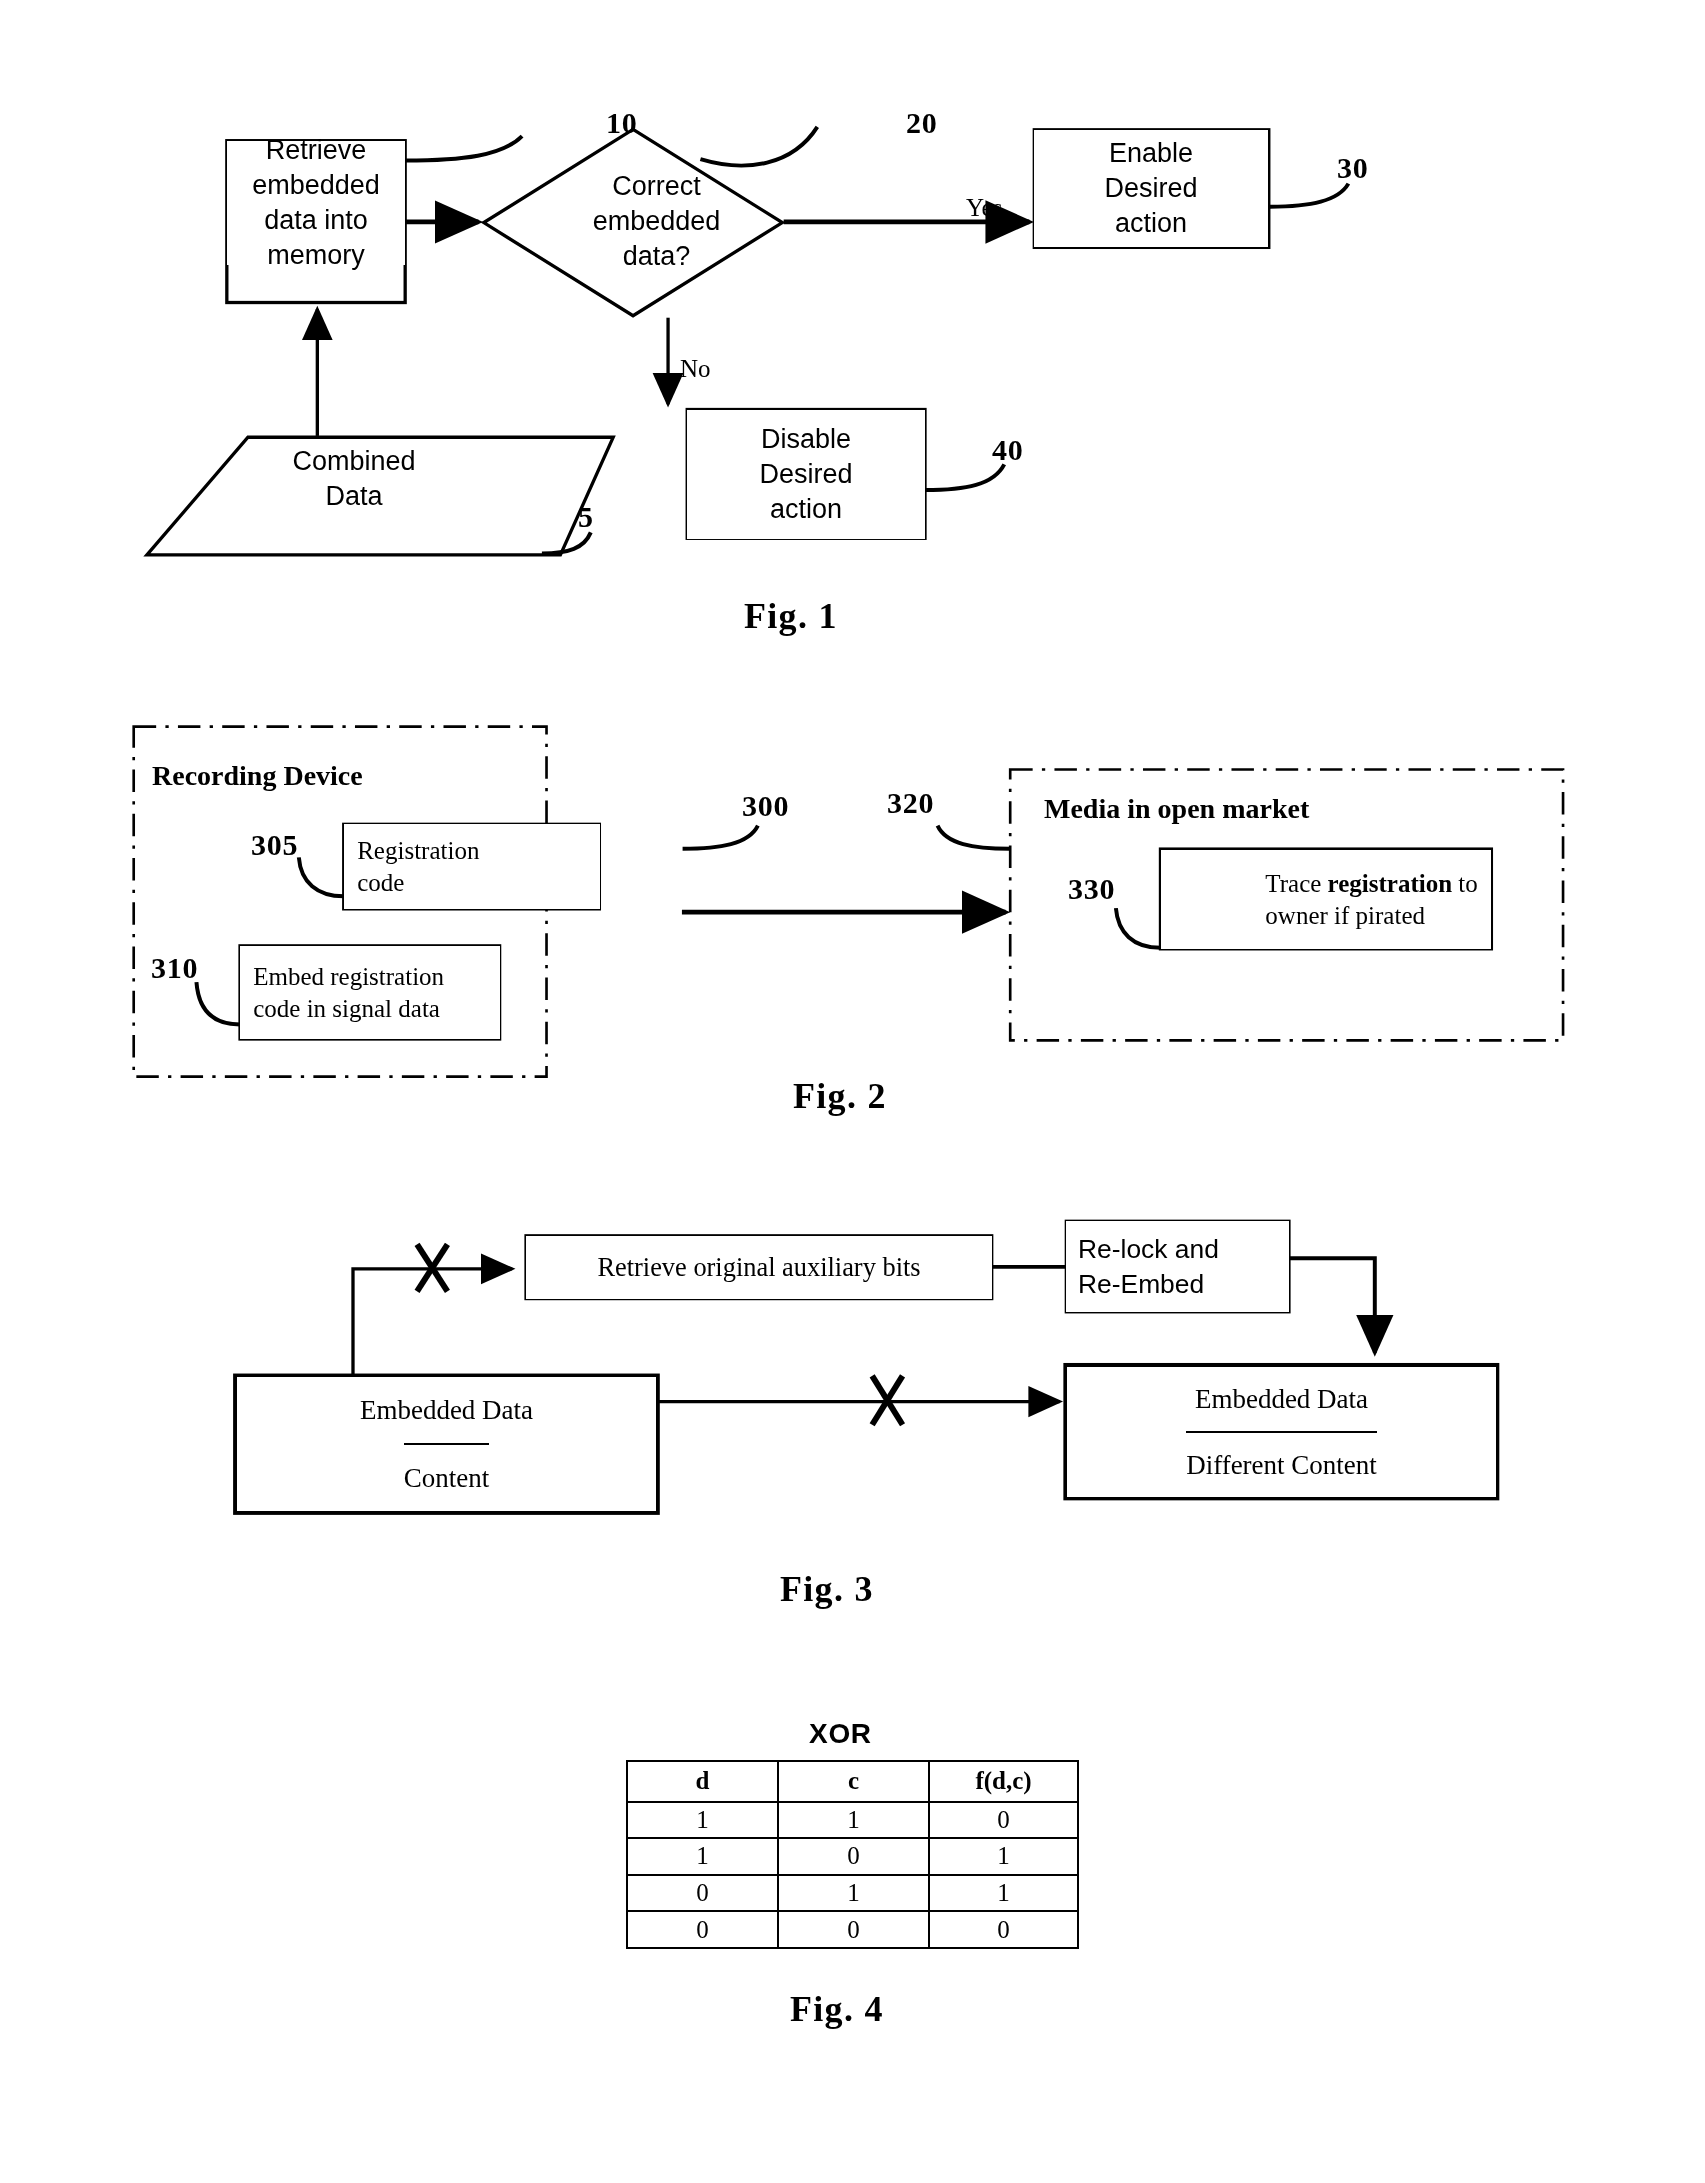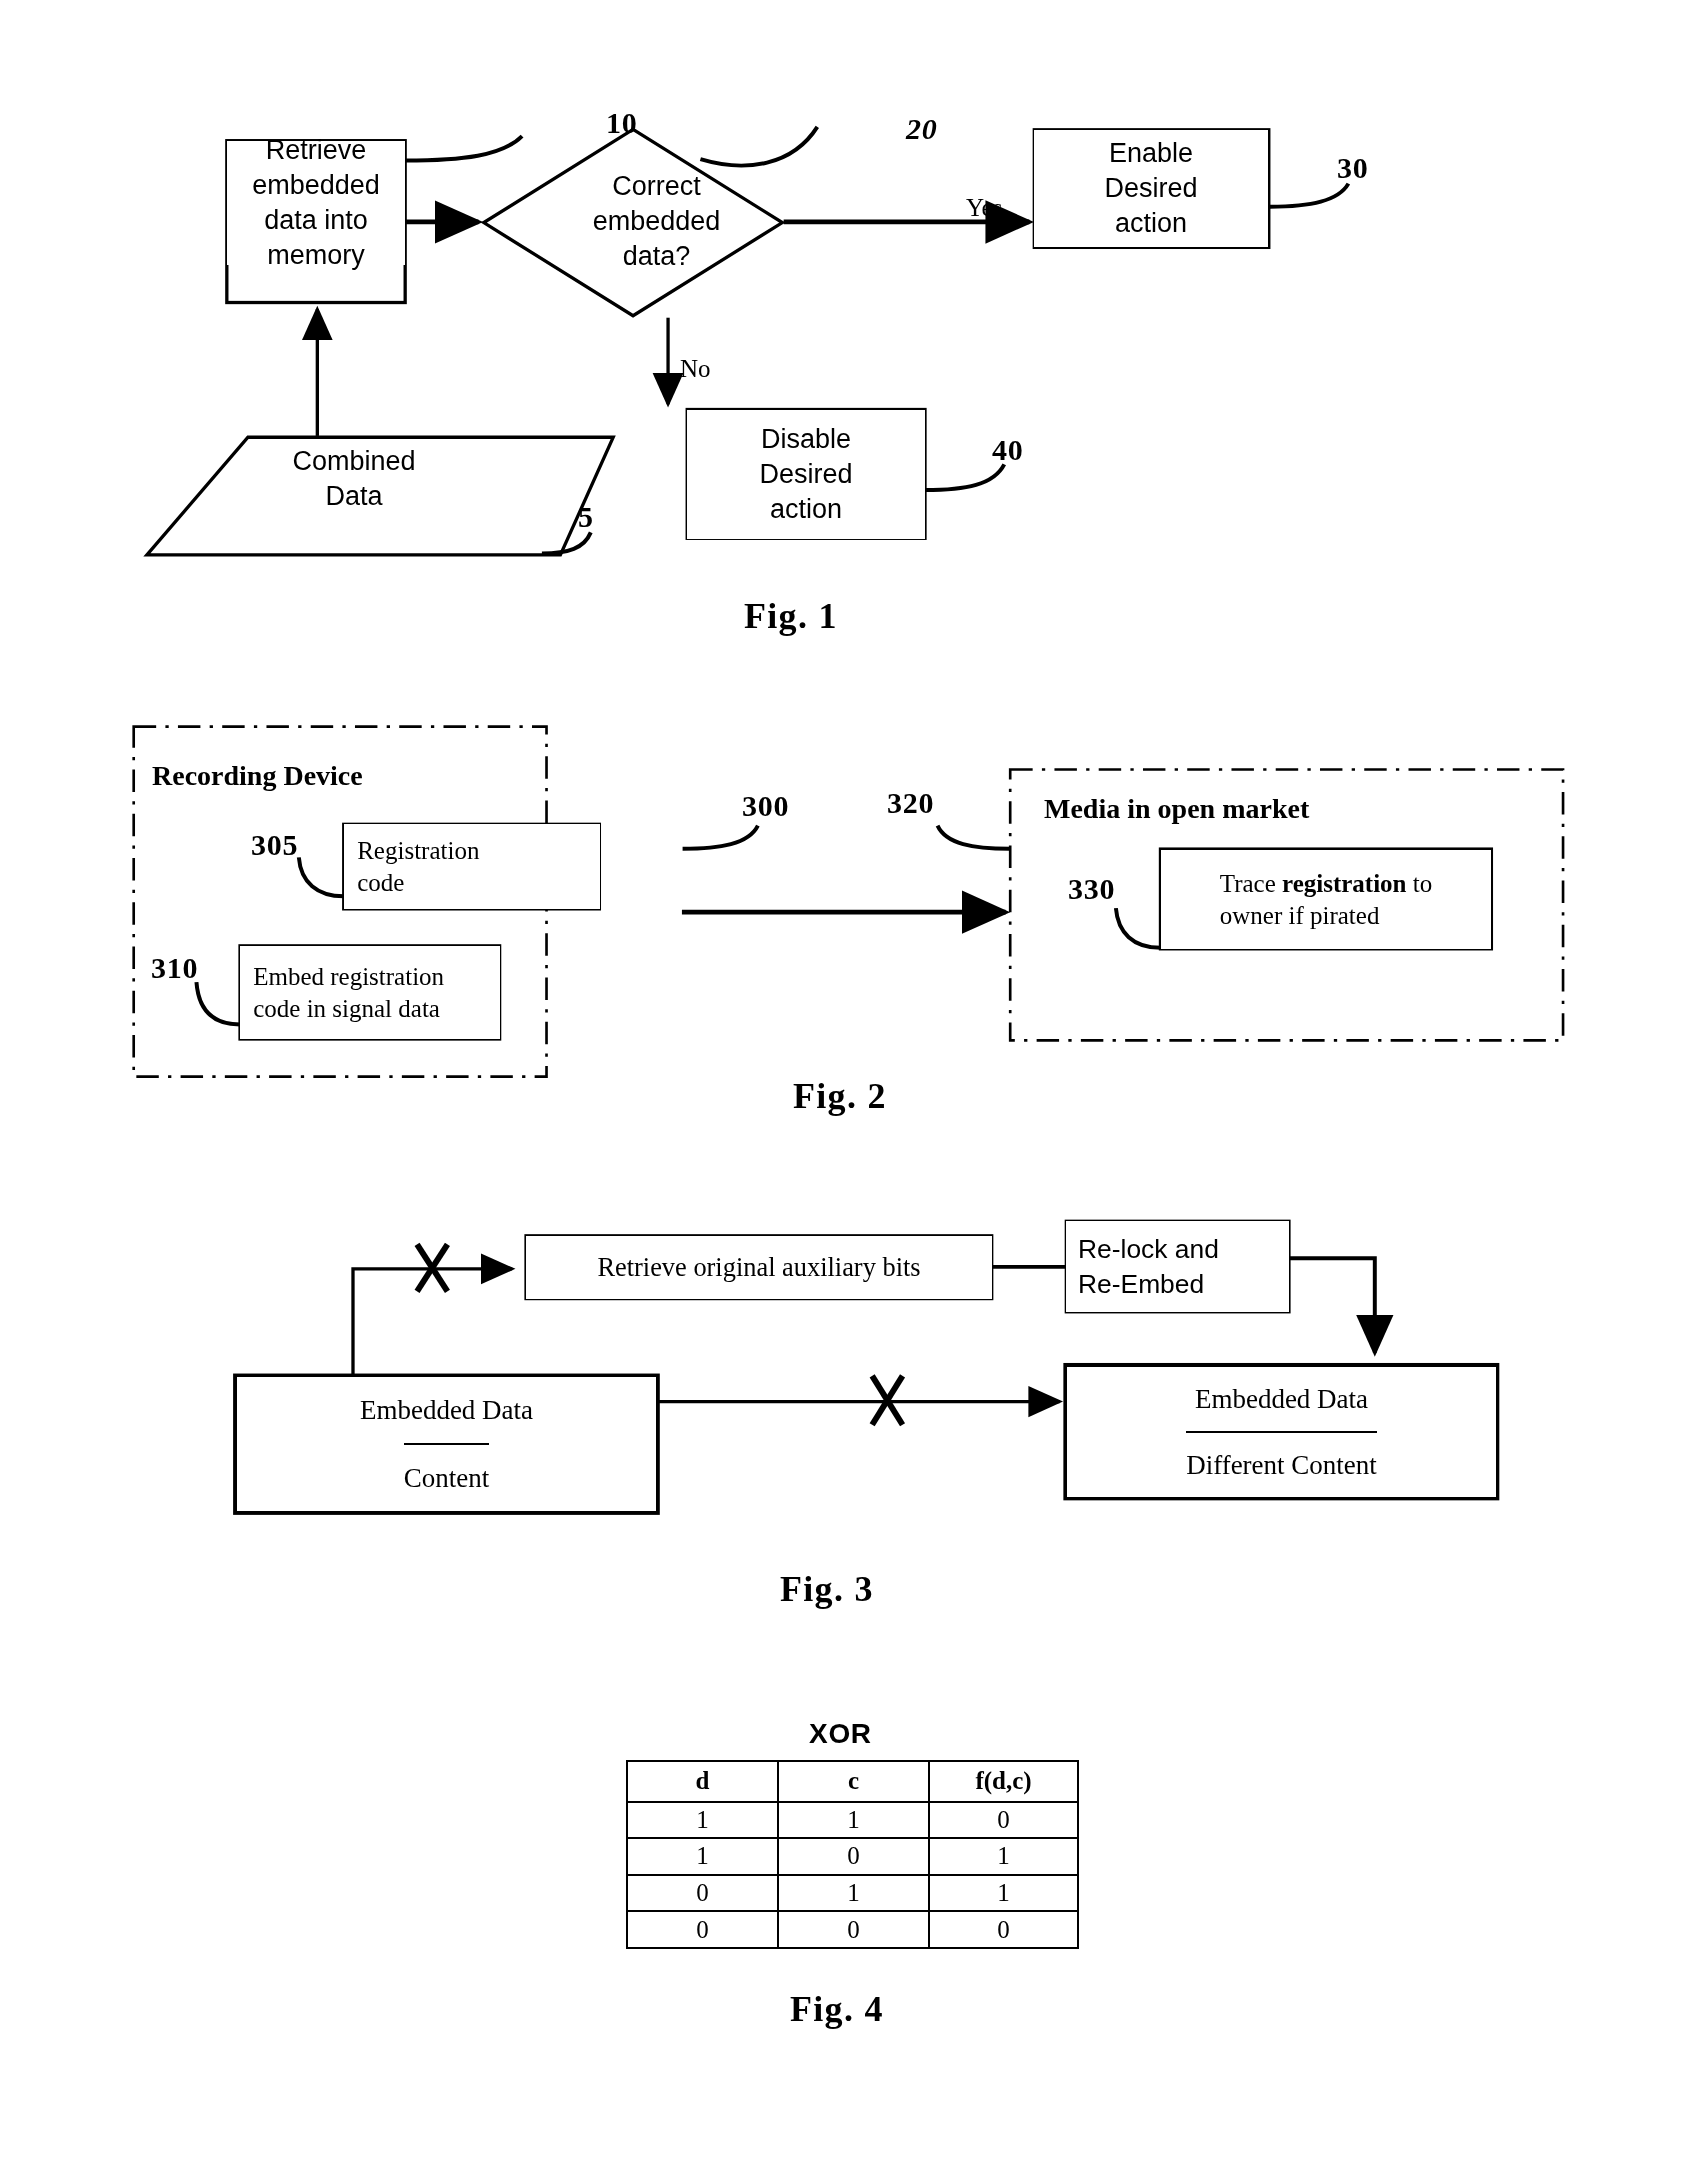--- a/index.html
+++ b/index.html
@@ -142,21 +142,21 @@
     width: 260px; height: 93px;
     font-size: 25px;
     align-items: flex-start;
     text-align: left;
     padding: 6.6px 13.2px;
   }
   #fig2-trace-box {
     left: 1161px; top: 850px;
     width: 330px; height: 99px;
     font-size: 25px;
-    align-items: center;
+    align-items: flex-end;
     text-align: left;
     padding: 6.6px 13.2px;
   }
   .b { font-weight: 700; }
 
   
   #fig3-retrieve-aux {
     left: 526px; top: 1236px;
     width: 466px; height: 63px;
     font-size: 26.4px;
@@ -347,21 +347,21 @@
 
   <div class="node sans" id="fig1-combined-label">
     <span style="white-space:pre-line;">Combined
 Data</span>
   </div>
 
   <span class="edge-label" style="left:966px; top:194px;">Yes</span>
   <span class="edge-label" style="left:680px; top:342px;margin-top:13px;">No</span>
 
   <span class="ref-num" style="left:606px; top:106px;">10</span>
-  <span class="ref-num" style="left:906px; top:112px;font-style:italic;">20</span>
+  <span class="ref-num" style="left:906px; top:106px;">20</span>
   <span class="ref-num" style="left:1337px; top:151px;">30</span>
   <span class="ref-num" style="left:992px; top:433px;">40</span>
   <span class="ref-num" style="left:578px; top:500px;">5</span>
 
   <span class="fig-caption" style="left:744px; top:595px;">Fig. 1</span>
 
   <div id="fig2-recording-title">Recording Device</div>
 
   <div id="fig2-media-title">Media in open market</div>
 

